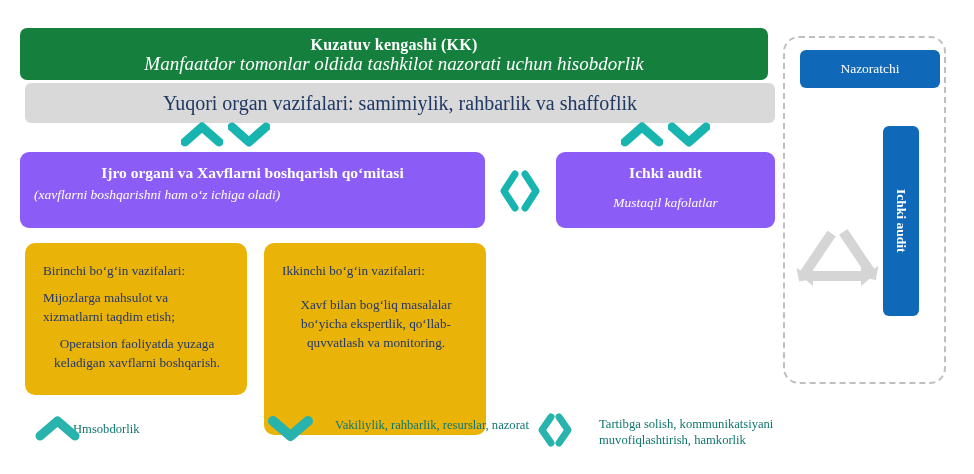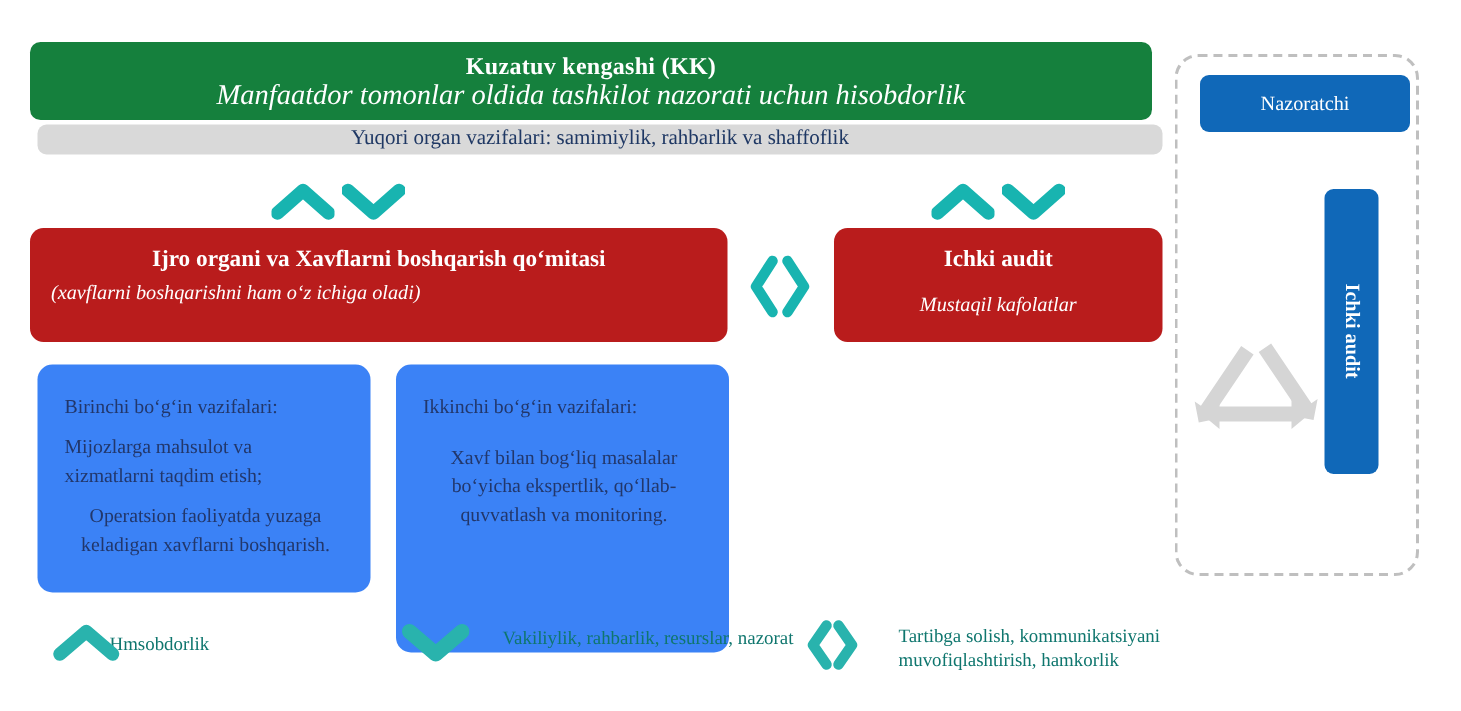--- a/index.html
+++ b/index.html
@@ -16,52 +16,52 @@
     position: absolute; left: 20px; top: 28px; width: 748px; height: 52px;
     background: #15803d; border-radius: 7px;
     display: flex; flex-direction: column; align-items: center; justify-content: center;
     color: #ffffff;
   }
   .top-teal .t1 { font-size: 16px; font-weight: bold; letter-spacing: .2px; line-height: 20px; }
   .top-teal .t2 { font-size: 19px; font-style: italic; line-height: 18px; }
 
   
   .top-gray {
-    position: absolute; left: 25px; top: 83px; width: 750px; height: 20px;
+    position: absolute; left: 25px; top: 83px; width: 750px; height: 40px;
     background: #d9d9d9; border-radius: 6px;
     display: flex; align-items: center; justify-content: center;
-    color: #1f3864; font-size: 14px;
+    color: #1f3864; font-size: 20px;
   }
 
   
   .chev-pair { position: absolute; display: flex; gap: 5px; }
   .chev { width: 42px; height: 26px; }
 
   
   .box-teal {
-    position: absolute; background: #b91c1c; border-radius: 9px;
+    position: absolute; background: #8b5cf6; border-radius: 9px;
     color: #ffffff; padding: 10px 14px;
   }
   .box-teal .bt-title {
     font-size: 15.5px; font-weight: bold; text-align: center; line-height: 21px;
     margin-bottom: 2px;
   }
   .box-teal .bt-sub { font-size: 13.5px; font-style: italic; line-height: 19px; }
 
   #exec-box  { left: 20px;  top: 152px; width: 465px; height: 76px; }
   #audit-box { left: 556px; top: 152px; width: 219px; height: 76px; }
   #audit-box .bt-title { margin-bottom: 10px; }
   #audit-box .bt-sub   { text-align: center; }
 
   
   #mid-connector { position: absolute; left: 496px; top: 168px; width: 48px; height: 46px; }
 
   
   .box-gray {
-    position: absolute; background: #3b82f6; border-radius: 10px;
+    position: absolute; background: #eab308; border-radius: 10px;
     color: #22376b; font-size: 13.2px; line-height: 19px;
     padding: 18px 16px 14px 18px;
     font-family: Liberation Serif, serif;
   }
   .box-gray p { margin-bottom: 8px; }
   .box-gray p:last-child { margin-bottom: 0; text-align: center; }
   .box-gray p.spacer-after { margin-bottom: 15px; }
 
   #gray1 { left: 25px;  top: 243px; width: 222px; height: 152px; }
   #gray2 { left: 264px; top: 243px; width: 222px; height: 192px; }

